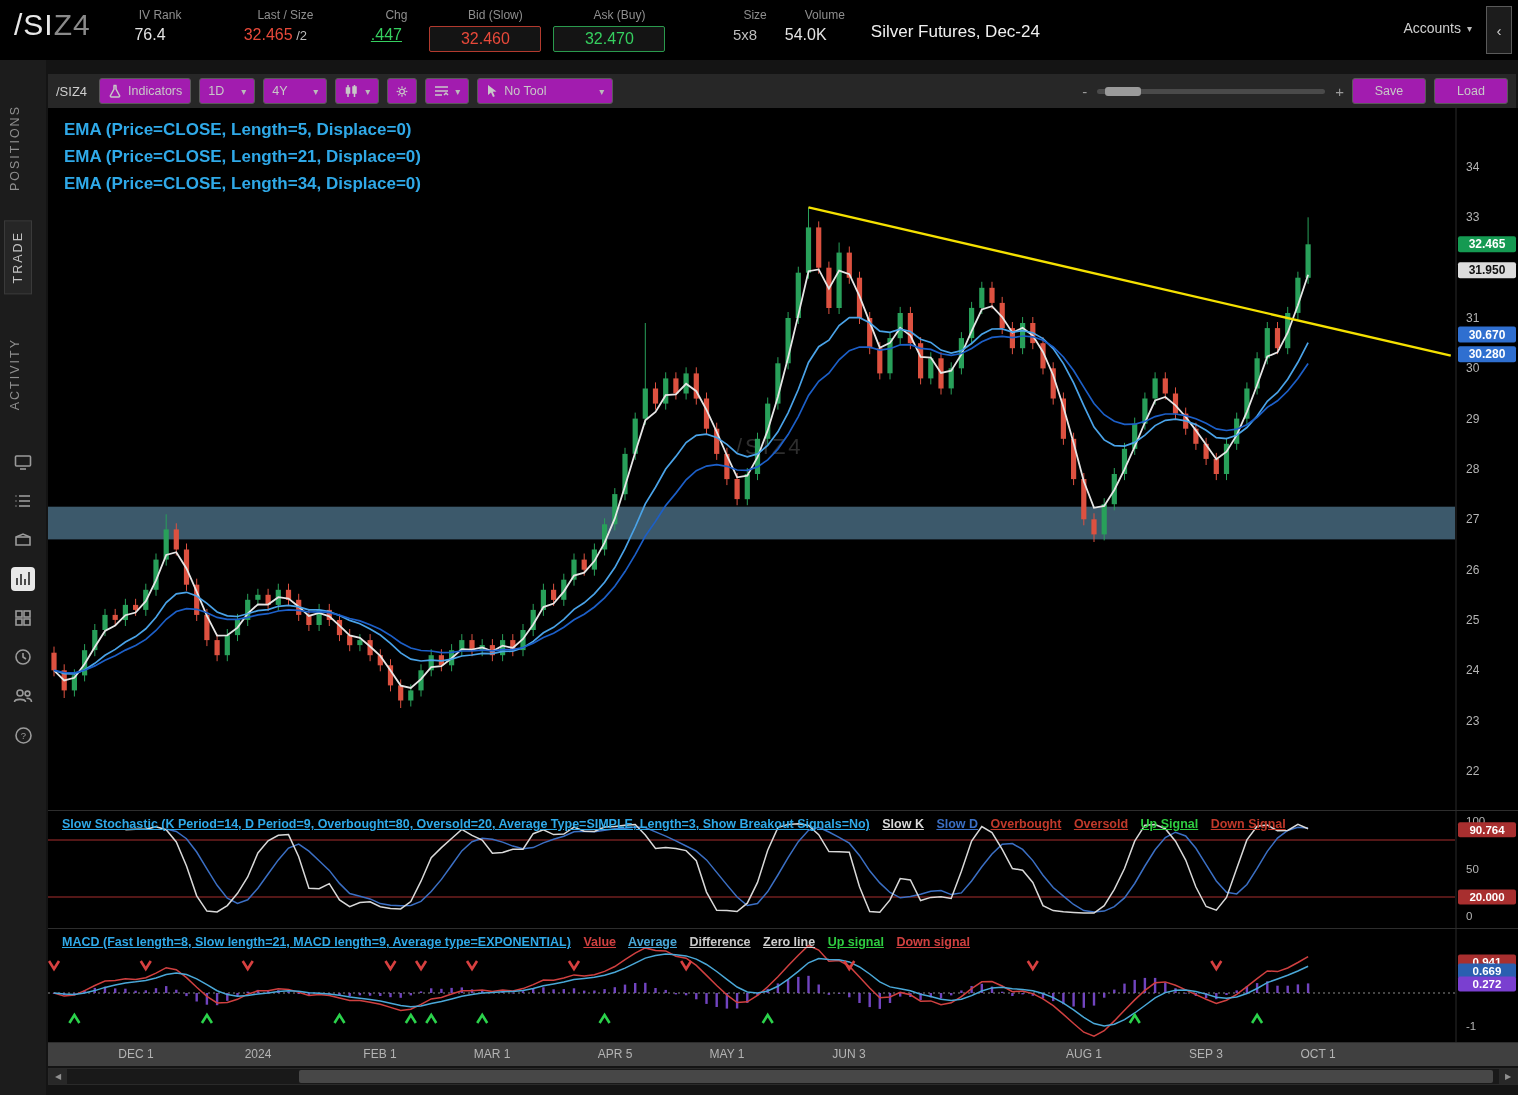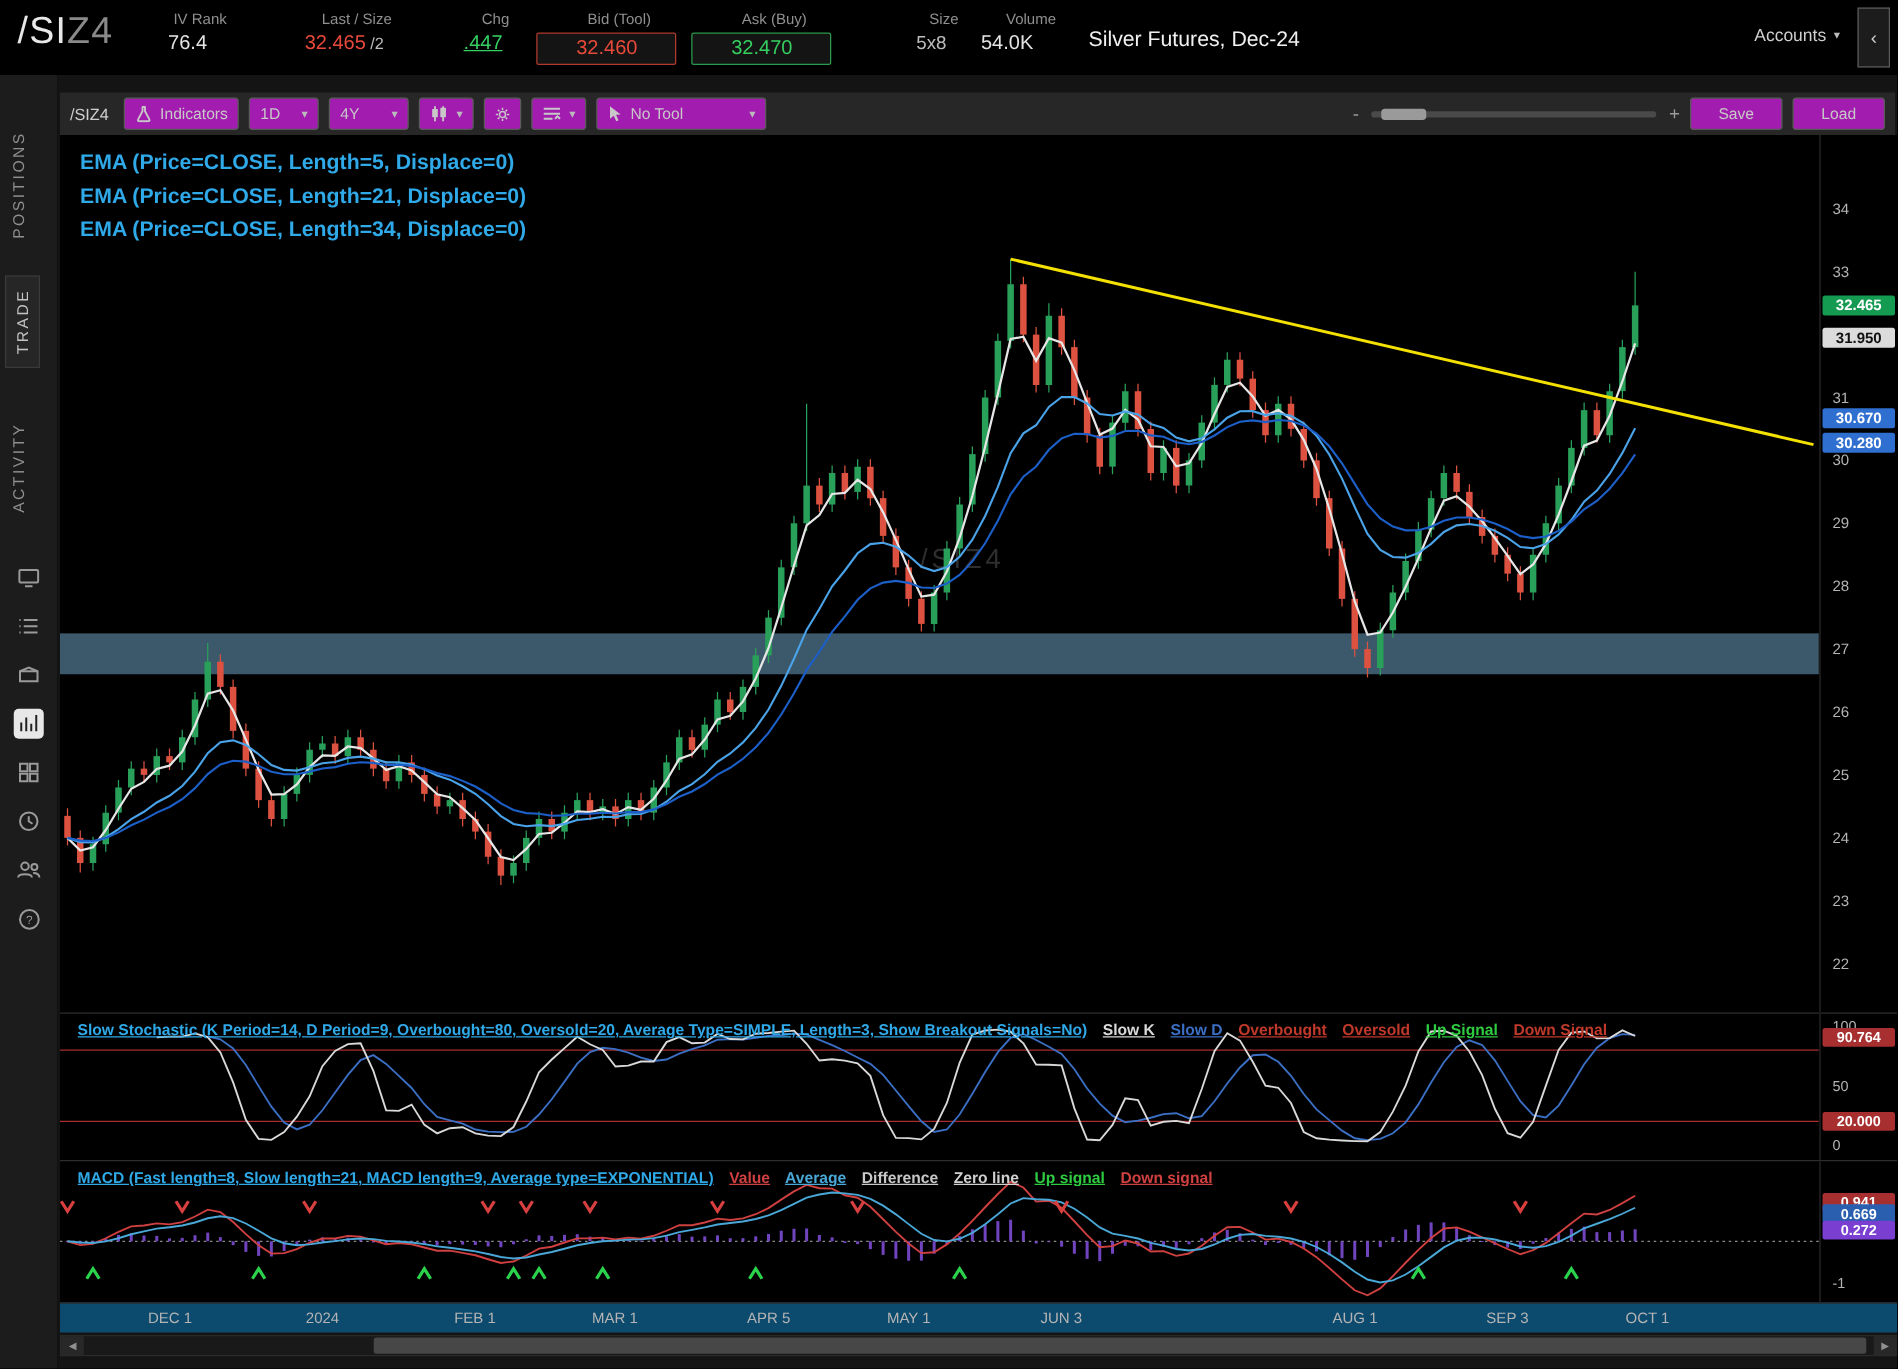--- a/index.html
+++ b/index.html
@@ -47,21 +47,21 @@
   #zoom-track { position:relative; width:228px; height:5px; background:#4a4a4a; border-radius:3px; cursor:pointer; }
   #zoom-thumb { position:absolute; left:8px; top:-2px; width:36px; height:9px; background:#9a9a9a; border-radius:3px; }
   .zlabel { color:#9a9a9a; font-size:15px; cursor:pointer; }
   .tbtn.savebtn { width:74px; justify-content:center; }
 
   
   .panel { position:absolute; left:2px; width:1470px; background:#000; overflow:hidden; }
   #price-panel { top:48px; height:702px; }
   #stoch-panel { top:750px; height:118px; border-top:1px solid #2d2d2d; }
   #macd-panel  { top:868px; height:114px; border-top:1px solid #2d2d2d; }
-  #time-axis   { position:absolute; top:982px; left:2px; width:1470px; height:24px; background:#0c4a6e; border-top:1px solid #2d2d2d; }
+  #time-axis   { position:absolute; top:982px; left:2px; width:1470px; height:24px; background:#404040; border-top:1px solid #2d2d2d; }
   .taxis-label { position:absolute; top:4px; transform:translateX(-50%); font-size:12px; color:#b4b4b4; white-space:nowrap; }
 
   #ema-labels { position:absolute; top:8px; left:16px; z-index:5; pointer-events:none; }
   #ema-labels div { font-size:17px; font-weight:600; line-height:27px; pointer-events:auto; cursor:pointer; }
   .panel-legend { position:absolute; top:6px; left:14px; z-index:5; width:1394px; overflow:hidden; white-space:nowrap; font-size:12.5px; font-weight:700; pointer-events:none; }
   .panel-legend span { margin-right:9px;text-decoration:underline; }
 
   .panel svg { position:absolute; top:0; left:0; }
 
   
@@ -85,21 +85,21 @@
     </div>
     <div class="hstat" style="margin-left:56px">
       <div class="hlabel">Last / Size</div>
       <div class="hval"><span class="red">32.465</span><span class="dim"> /2</span></div>
     </div>
     <div class="hstat" style="margin-left:52px">
       <div class="hlabel">Chg</div>
       <div class="hval grn">.447</div>
     </div>
     <div class="hstat" style="margin-left:22px">
-      <div class="hlabel">Bid (Tool)</div>
+      <div class="hlabel">Bid (Slow)</div>
       <div class="pricebox bid">
           <span>32.460</span>
         </div>
     </div>
     <div class="hstat" style="margin-left:12px">
       <div class="hlabel">Ask (Buy)</div>
       <div class="pricebox ask">
           <span>32.470</span>
         </div>
     </div>

